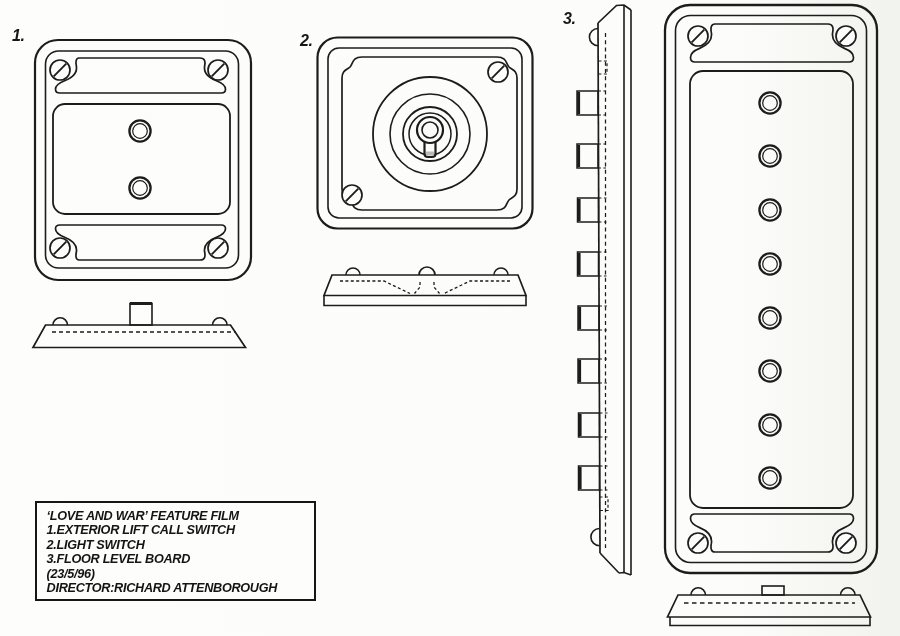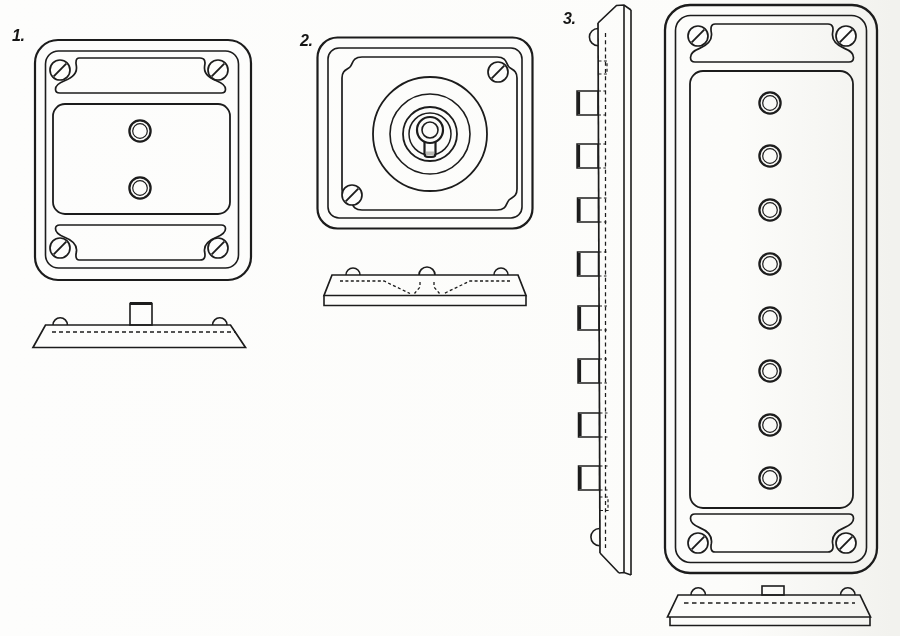--- a/index.html
+++ b/index.html
@@ -149,14 +149,24 @@
 
   <svg style="left:664px;top:581px;" width="212" height="52" viewBox="0 0 212 52">
     <path d="M 27,14 A 7.2,7.2 0 0 1 41.4,14" fill="none" stroke="#1c1c1c" stroke-width="1.6"></path>
     <path d="M 176.6,14 A 7.2,7.2 0 0 1 191,14" fill="none" stroke="#1c1c1c" stroke-width="1.6"></path>
     <rect x="98" y="5" width="22" height="9" fill="none" stroke="#1c1c1c" stroke-width="1.6"></rect>
     <path d="M 14,14 H 196 L 206.5,36 H 3.5 Z" fill="none" stroke="#1c1c1c" stroke-width="1.7"></path>
     <path d="M 6,36 V 44.5 H 206 V 36" fill="none" stroke="#1c1c1c" stroke-width="1.6"></path>
     <path d="M 20,22 H 191" fill="none" stroke="#1c1c1c" stroke-width="1.4" stroke-dasharray="4.5 3.5"></path>
   </svg>
 
+  <div class="legend">
+    <div class="legend-inner">
+      <div class="legend-line">‘LOVE AND WAR’ FEATURE FILM</div>
+      <div class="legend-line">1.EXTERIOR LIFT CALL SWITCH</div>
+      <div class="legend-line">2.LIGHT SWITCH</div>
+      <div class="legend-line">3.FLOOR LEVEL BOARD</div>
+      <div class="legend-line">(23/5/96)</div>
+      <div class="legend-line">DIRECTOR:RICHARD ATTENBOROUGH</div>
+    </div>
+  </div>
 
 </div>
 
 </body></html>

